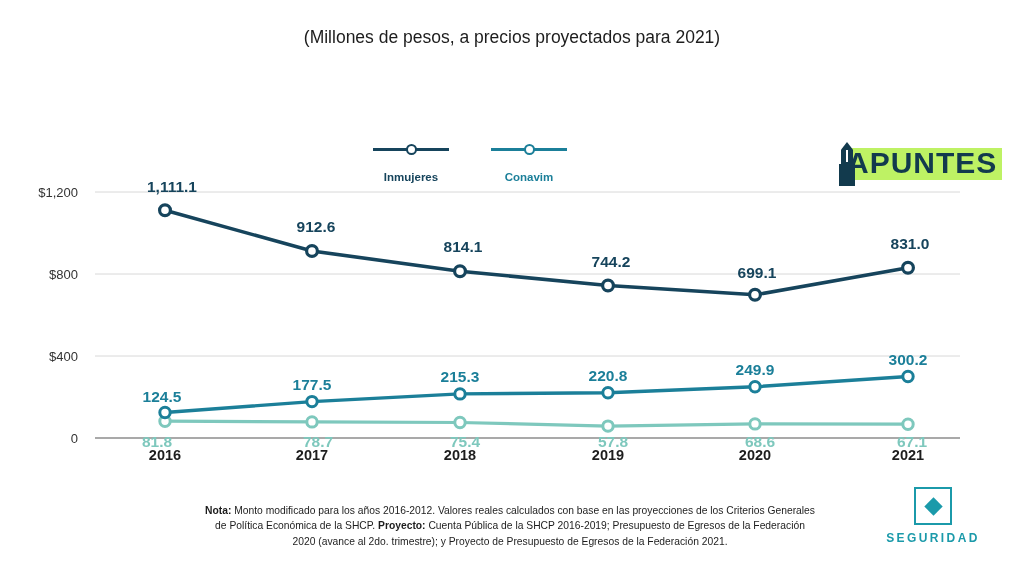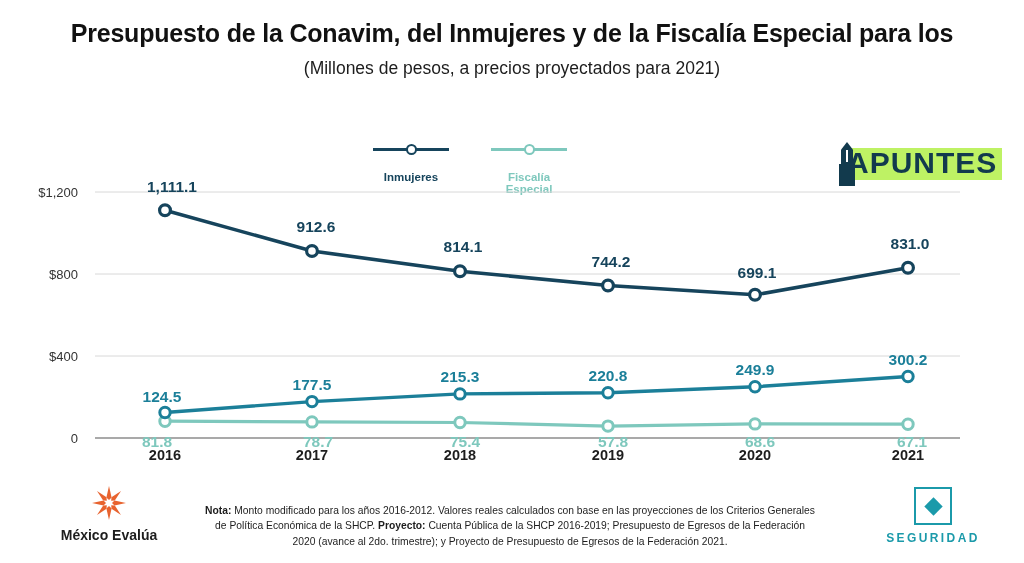--- a/index.html
+++ b/index.html
@@ -203,38 +203,37 @@
     font-size: 12px;
     font-weight: bold;
     letter-spacing: 2.4px;
     color: #1b9aaa;
   }
 </style>
 </head>
 <body>
 
 <div class="title-block">
-  <div class="title-line">Presupuesto de la Conavim, del Inmujeres y de la Fiscalía Especial para los</div>
   <div class="subtitle">(Millones de pesos, a precios proyectados para 2021)</div>
 </div>
 
 <div class="legend">
   <div class="legend-item">
     <div class="legend-line">
       <div class="lseg" style="background:#16445c"></div>
       <div class="ldot" style="border-color:#16445c"></div>
     </div>
     <div class="legend-label" style="color:#16445c">Inmujeres</div>
   </div>
   <div class="legend-item">
     <div class="legend-line">
-      <div class="lseg" style="background:#7ec8bd"></div>
-      <div class="ldot" style="border-color:#7ec8bd"></div>
+      <div class="lseg" style="background:#1b7f99"></div>
+      <div class="ldot" style="border-color:#1b7f99"></div>
     </div>
-    <div class="legend-label" style="color:#7ec8bd">Fiscalía Especial</div>
+    <div class="legend-label" style="color:#1b7f99">Conavim</div>
   </div>
 </div>
 
 <div class="logo-apuntes">
   <div class="row1">
     <div class="pen">
       <div class="nib"></div>
       <div class="slit"></div>
       <div class="body"></div>
     </div>
@@ -313,37 +312,20 @@
     <text class="dlabel" fill="#16445c" x="463" y="82" text-anchor="middle">814.1</text>
     <text class="dlabel" fill="#16445c" x="611" y="97" text-anchor="middle">744.2</text>
     <text class="dlabel" fill="#16445c" x="757" y="108" text-anchor="middle">699.1</text>
     <text class="dlabel" fill="#16445c" x="910" y="79" text-anchor="middle">831.0</text>
   </g>
 </svg>
 </div>
 
 <div class="footer">
 
-  <div class="mx-evalua">
-    <div class="mx-star">
-      <svg width="40" height="40" viewBox="0 0 40 40">
-        <g fill="#e8632f">
-          <path d="M20 3 L22.6 14.5 L20 17 L17.4 14.5 Z"></path>
-          <path d="M20 37 L17.4 25.5 L20 23 L22.6 25.5 Z"></path>
-          <path d="M3 20 L14.5 17.4 L17 20 L14.5 22.6 Z"></path>
-          <path d="M37 20 L25.5 22.6 L23 20 L25.5 17.4 Z"></path>
-          <path d="M8 8 L17.5 14.2 L17.8 17.8 L14.2 17.5 Z"></path>
-          <path d="M32 32 L22.5 25.8 L22.2 22.2 L25.8 22.5 Z"></path>
-          <path d="M32 8 L25.8 17.5 L22.2 17.8 L22.5 14.2 Z"></path>
-          <path d="M8 32 L14.2 22.5 L17.8 22.2 L17.5 25.8 Z"></path>
-        </g>
-      </svg>
-    </div>
-    <div class="name">México Evalúa</div>
-  </div>
 
   <div class="note">
     <b>Nota:</b><span> Monto modificado para los años 2016-2012. Valores reales calculados con base en las proyecciones de los Criterios Generales de Política Económica de la SHCP. </span><b>Proyecto:</b><span> Cuenta Pública de la SHCP 2016-2019; Presupuesto de Egresos de la Federación 2020 (avance al 2do. trimestre); y Proyecto de Presupuesto de Egresos de la Federación 2021.</span>
   </div>
 
   <div class="seg-logo">
     <div class="seg-box">
       <div class="diamond"></div>
     </div>
     <div class="seg-word">SEGURIDAD</div>

